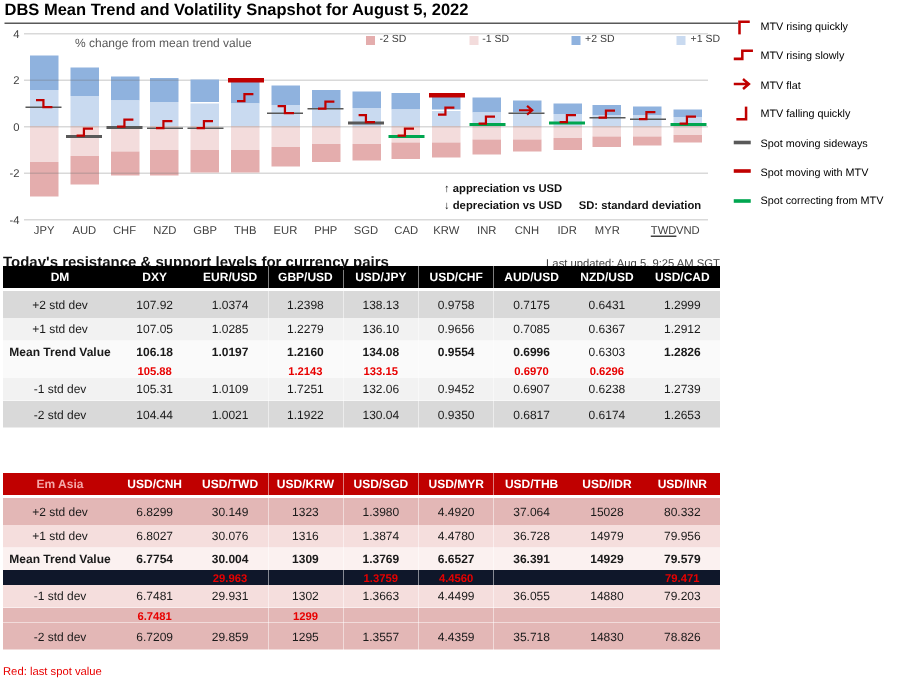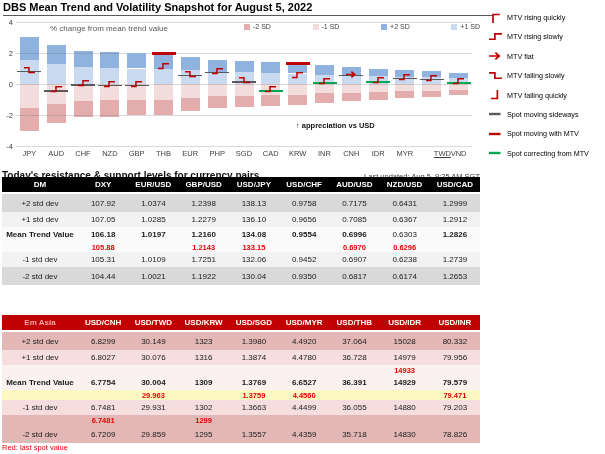--- a/index.html
+++ b/index.html
@@ -281,20 +281,23 @@
         <div class="gl-over" style="left: 449.1px; top: 67px; width: 19px;"></div>
         <div class="spot" style="left: 446.6px; top: 65.1px; width: 24px; height: 2.2px; background: rgb(0, 166, 80);"></div>
         <div class="glyph" style="left: 453.1px; top: 55.1px;"><svg width="11" height="9" viewBox="0 0 10 8">
             <path d="M0.5 5.8 H4.5 V1.5 H9.5" fill="none" stroke="#c00000" stroke-width="1.35" stroke-linecap="square"></path>
           </svg></div>
       </div>
       <div class="xtick" style="left: 445.2px; width: 26.8px;">VND</div>
     </div>
   <div id="chart-notes">
     <div class="row1">↑ appreciation vs USD</div>
+    <div class="row2">
+      <span>↓ depreciation vs USD</span><span>SD: standard deviation</span>
+    </div>
   </div>
 </div>
 
 <div id="mtv-legend">
     <div class="litem">
       <span class="licon">
         <svg width="13" height="10" viewBox="0 0 10 8">
           <path d="M3 7.5 V1.2 M3 1.2 H7.8" fill="none" stroke="#c00000" stroke-width="1.35" stroke-linecap="square"></path>
         </svg>
       </span>
@@ -308,28 +311,20 @@
       </span>
       <span>MTV rising slowly</span>
     </div>
     <div class="litem">
       <span class="licon">
         <svg width="13" height="10" viewBox="0 0 10 8">
           <path d="M0.5 4 H7.6 M5.4 1.8 L8 4 L5.4 6.2" fill="none" stroke="#c00000" stroke-width="1.35" stroke-linecap="square"></path>
         </svg>
       </span>
       <span>MTV flat</span>
-    </div>
-    <div class="litem">
-      <span class="licon">
-        <svg width="13" height="10" viewBox="0 0 10 8">
-          <path d="M0.5 1.5 H4.5 V5.8 H9.5" fill="none" stroke="#c00000" stroke-width="1.35" stroke-linecap="square"></path>
-        </svg>
-      </span>
-      <span>MTV falling slowly</span>
     </div>
     <div class="litem">
       <span class="licon">
         <svg width="13" height="10" viewBox="0 0 10 8">
           <path d="M6.5 0.5 V6.8 M6.5 6.8 H2" fill="none" stroke="#c00000" stroke-width="1.35" stroke-linecap="square"></path>
         </svg>
       </span>
       <span>MTV falling quickly</span>
     </div>
     <div class="litem">
@@ -501,43 +496,32 @@
           <td>+1 std dev</td>
           <td>6.8027</td>
           <td>30.076</td>
           <td>1316</td>
           <td>1.3874</td>
           <td>4.4780</td>
           <td>36.728</td>
           <td>14979</td>
           <td>79.956</td>
         </tr>
-        <tr style="background: rgb(251, 241, 240); height: 10px;">
-          <td></td>
-          <td class="spot-cell" style="color: rgb(232, 0, 0);"></td>
-          <td class="spot-cell" style="color: rgb(232, 0, 0);"></td>
-          <td class="spot-cell" style="color: rgb(232, 0, 0);"></td>
-          <td class="spot-cell" style="color: rgb(232, 0, 0);"></td>
-          <td class="spot-cell" style="color: rgb(232, 0, 0);"></td>
-          <td class="spot-cell" style="color: rgb(232, 0, 0);"></td>
-          <td class="spot-cell" style="color: rgb(232, 0, 0);">14933</td>
-          <td class="spot-cell" style="color: rgb(232, 0, 0);"></td>
-        </tr>
         <tr style="background: rgb(251, 241, 240); height: 15px;">
           <td style="font-weight: bold;">Mean Trend Value</td>
           <td style="font-weight: bold;">6.7754</td>
           <td style="font-weight: bold;">30.004</td>
           <td style="font-weight: bold;">1309</td>
           <td style="font-weight: bold;">1.3769</td>
           <td style="font-weight: bold;">6.6527</td>
           <td style="font-weight: bold;">36.391</td>
           <td style="font-weight: bold;">14929</td>
           <td style="font-weight: bold;">79.579</td>
         </tr>
-        <tr style="background: #fef9c3; height: 10px;">
+        <tr style="background: #0f172a; height: 10px;">
           <td></td>
           <td class="spot-cell" style="color: rgb(232, 0, 0);"></td>
           <td class="spot-cell" style="color: rgb(232, 0, 0);">29.963</td>
           <td class="spot-cell" style="color: rgb(232, 0, 0);"></td>
           <td class="spot-cell" style="color: rgb(232, 0, 0);">1.3759</td>
           <td class="spot-cell" style="color: rgb(232, 0, 0);">4.4560</td>
           <td class="spot-cell" style="color: rgb(232, 0, 0);"></td>
           <td class="spot-cell" style="color: rgb(232, 0, 0);"></td>
           <td class="spot-cell" style="color: rgb(232, 0, 0);">79.471</td>
         </tr>

